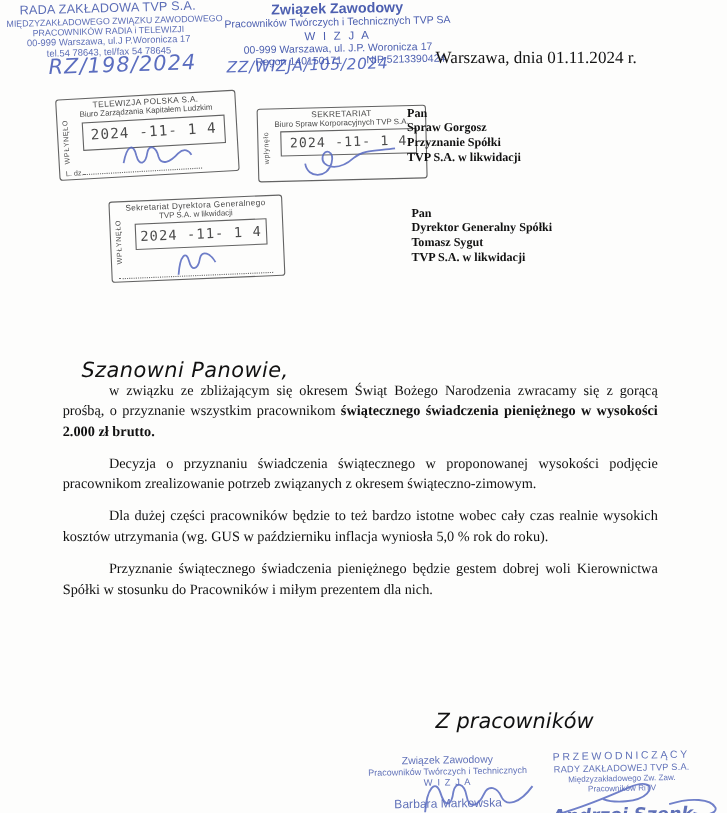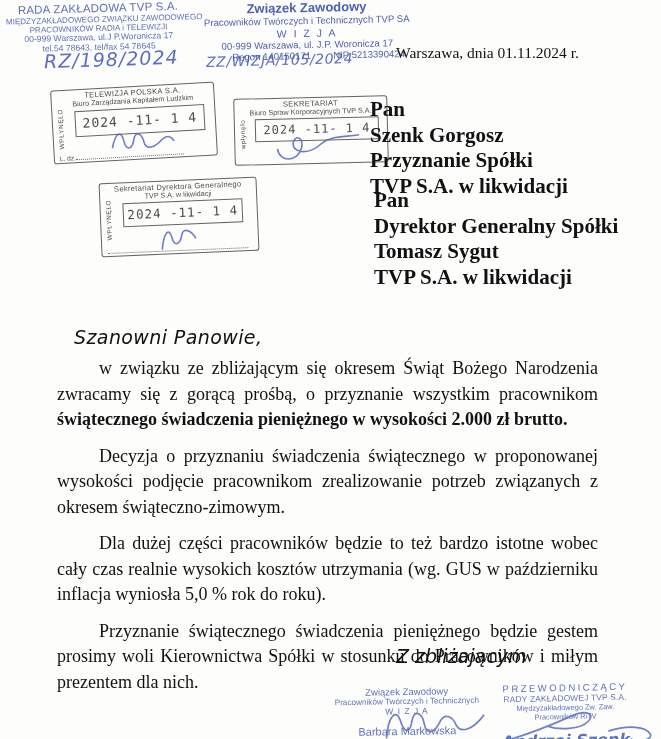--- a/index.html
+++ b/index.html
@@ -122,40 +122,40 @@
 
   #stamp-dyr { left: 100px; top: 180px; width: 156px; height: 72px; transform: rotate(-2.4deg); }
   #stamp-dyr .datebox { margin: 2px 14px 0 22px; font-size: 12.5px; padding: 3px 0 4px; }
   #stamp-dyr .vlabel { left: 4px; top: 16px; }
   #stamp-dyr .botline { position:absolute; left:6px; bottom:2px; width: 140px; border-bottom: 1px dotted #555; }
 
   
   .addressee {
     position: absolute;
     font-weight: bold;
-    font-size: 21px;
+    font-size: 11px;
     line-height: 1.22;
   }
   #addr-1 { left: 370px; top: 97px; }
   #addr-2 { left: 374px; top: 188px; }
 
   
   .salutation {
     position: absolute;
     left: 74px; top: 326px;
     font-family: "DejaVu Sans", sans-serif;
     font-style: italic;
     font-size: 19px;
     letter-spacing: .4px;
   }
   .body {
     position: absolute;
-    left: 57px; top: 356px;
+    left: 57px; top: 346px;
     width: 541px;
-    font-size: 18px;
+    font-size: 13px;
     line-height: 1.42;
     text-align: justify;
   }
   .body p { margin: 0 0 11px 0; text-indent: 42px; }
   .body p.b-last { margin-bottom: 0; }
   .body b { font-weight: bold; }
 
   .closing {
     position: absolute;
     left: 396px; top: 645px;
@@ -249,41 +249,41 @@
     </div>
     <div class="datebox">2024 -11- 1 4</div>
     <div class="botline"></div>
     <svg class="scribble" style="left:48px;top:44px;" width="54" height="26" viewBox="0 0 54 26">
       <path d="M12 24 C14 6, 20 2, 22 12 C24 22, 30 20, 32 10 C34 2, 42 6, 46 14" fill="none" stroke="#3a4fb5" stroke-width="1.6" opacity=".85"></path>
     </svg>
   </div>
 
   <div class="addressee" id="addr-1">
     <div>Pan</div>
-    <div>Szenk Gorgosz</div>
+    <div>Spraw Gorgosz</div>
     <div>Przyznanie Spółki</div>
     <div>TVP S.A. w likwidacji</div>
   </div>
   <div class="addressee" id="addr-2">
     <div>Pan</div>
     <div>Dyrektor Generalny Spółki</div>
     <div>Tomasz Sygut</div>
     <div>TVP S.A. w likwidacji</div>
   </div>
 
   <div class="salutation">Szanowni Panowie,</div>
 
   <div class="body">
     <p><span>w związku ze zbliżającym  się okresem Świąt Bożego Narodzenia zwracamy się z gorącą prośbą, o przyznanie wszystkim pracownikom </span><b>świątecznego świadczenia pieniężnego w wysokości 2.000 zł brutto.</b></p>
     <p>Decyzja o przyznaniu świadczenia świątecznego w proponowanej wysokości podjęcie pracownikom zrealizowanie potrzeb związanych z okresem świąteczno-zimowym.</p>
     <p>Dla dużej części pracowników będzie to też bardzo istotne wobec cały czas realnie wysokich kosztów utrzymania (wg. GUS w październiku inflacja wyniosła 5,0 % rok do roku).</p>
-    <p>Przyznanie świątecznego świadczenia pieniężnego będzie gestem prosimy woli Kierownictwa Spółki w stosunku do Pracowników i miłym prezentem dla nich.</p>
-  </div>
-
-  <div class="closing">Z zbliżającym</div>
+    <p>Przyznanie świątecznego świadczenia pieniężnego będzie gestem dobrej woli Kierownictwa Spółki w stosunku do Pracowników i miłym prezentem dla nich.</p>
+  </div>
+
+  <div class="closing">Z pracowników</div>
 
   <div class="sigstamp" id="sig-wizja">
     <div class="s1">Związek Zawodowy</div>
     <div class="s2">Pracowników Twórczych i Technicznych</div>
     <div class="s3">W I Z J A</div>
     <div class="s4">Barbara Markowska</div>
     <svg class="scribble" style="left:48px;top:20px;" width="110" height="36" viewBox="0 0 110 36">
       <path d="M6 32 C8 10, 16 2, 20 14 C24 28, 30 28, 32 14 C34 4, 42 6, 44 18 C46 30, 54 28, 60 16 C64 8, 72 10, 76 20 C80 28, 92 26, 104 10" fill="none" stroke="#3a4fb5" stroke-width="1.7" opacity=".9"></path>
     </svg>
   </div>

